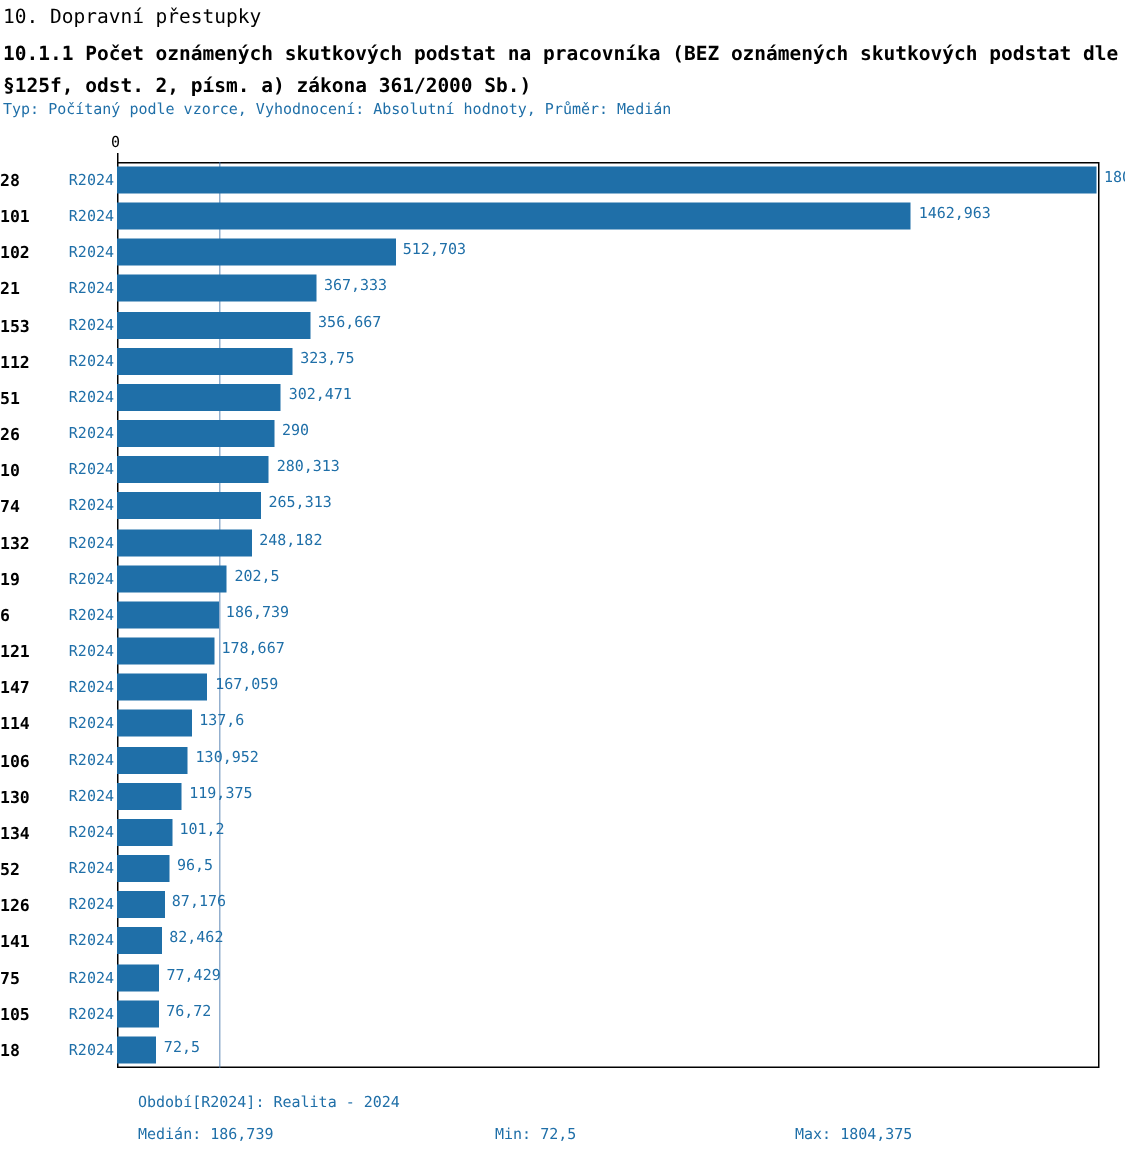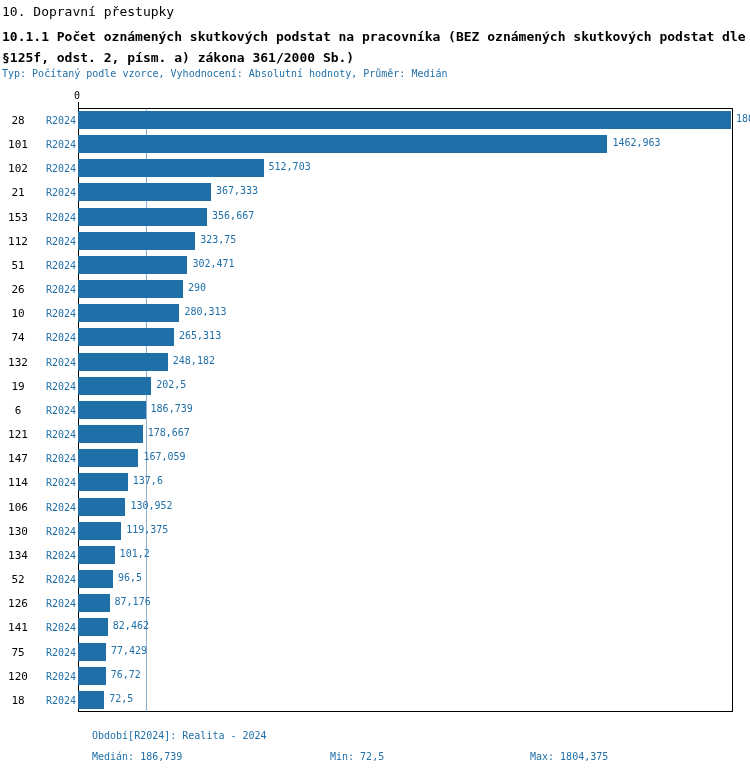--- a/index.html
+++ b/index.html
@@ -100,23 +100,23 @@
     position: absolute;
     top: 5px;
     font-size: 10px;
     color: #1f6fa8;
     white-space: nowrap;
   }
   .cat-label {
     position: absolute;
     left: 0;
     width: 36px;
-    text-align: center;
+    text-align: left;
     font-size: 11px;
-    font-weight: normal;
+    font-weight: bold;
     color: #000000;
   }
   .ser-label {
     position: absolute;
     left: 42px;
     width: 34px;
     text-align: right;
     font-size: 10px;
     color: #1f6fa8;
   }
@@ -298,17 +298,17 @@
     <div class="cat-label" style="top: 548.88px;">134</div>
     <div class="ser-label" style="top: 549.88px;">R2024</div>
     <div class="cat-label" style="top: 573.04px;">52</div>
     <div class="ser-label" style="top: 574.04px;">R2024</div>
     <div class="cat-label" style="top: 597.2px;">126</div>
     <div class="ser-label" style="top: 598.2px;">R2024</div>
     <div class="cat-label" style="top: 621.36px;">141</div>
     <div class="ser-label" style="top: 622.36px;">R2024</div>
     <div class="cat-label" style="top: 645.52px;">75</div>
     <div class="ser-label" style="top: 646.52px;">R2024</div>
-    <div class="cat-label" style="top: 669.68px;">120</div>
+    <div class="cat-label" style="top: 669.68px;">105</div>
     <div class="ser-label" style="top: 670.68px;">R2024</div>
     <div class="cat-label" style="top: 693.84px;">18</div>
     <div class="ser-label" style="top: 694.84px;">R2024</div>
   </div>
 
 </body></html>

